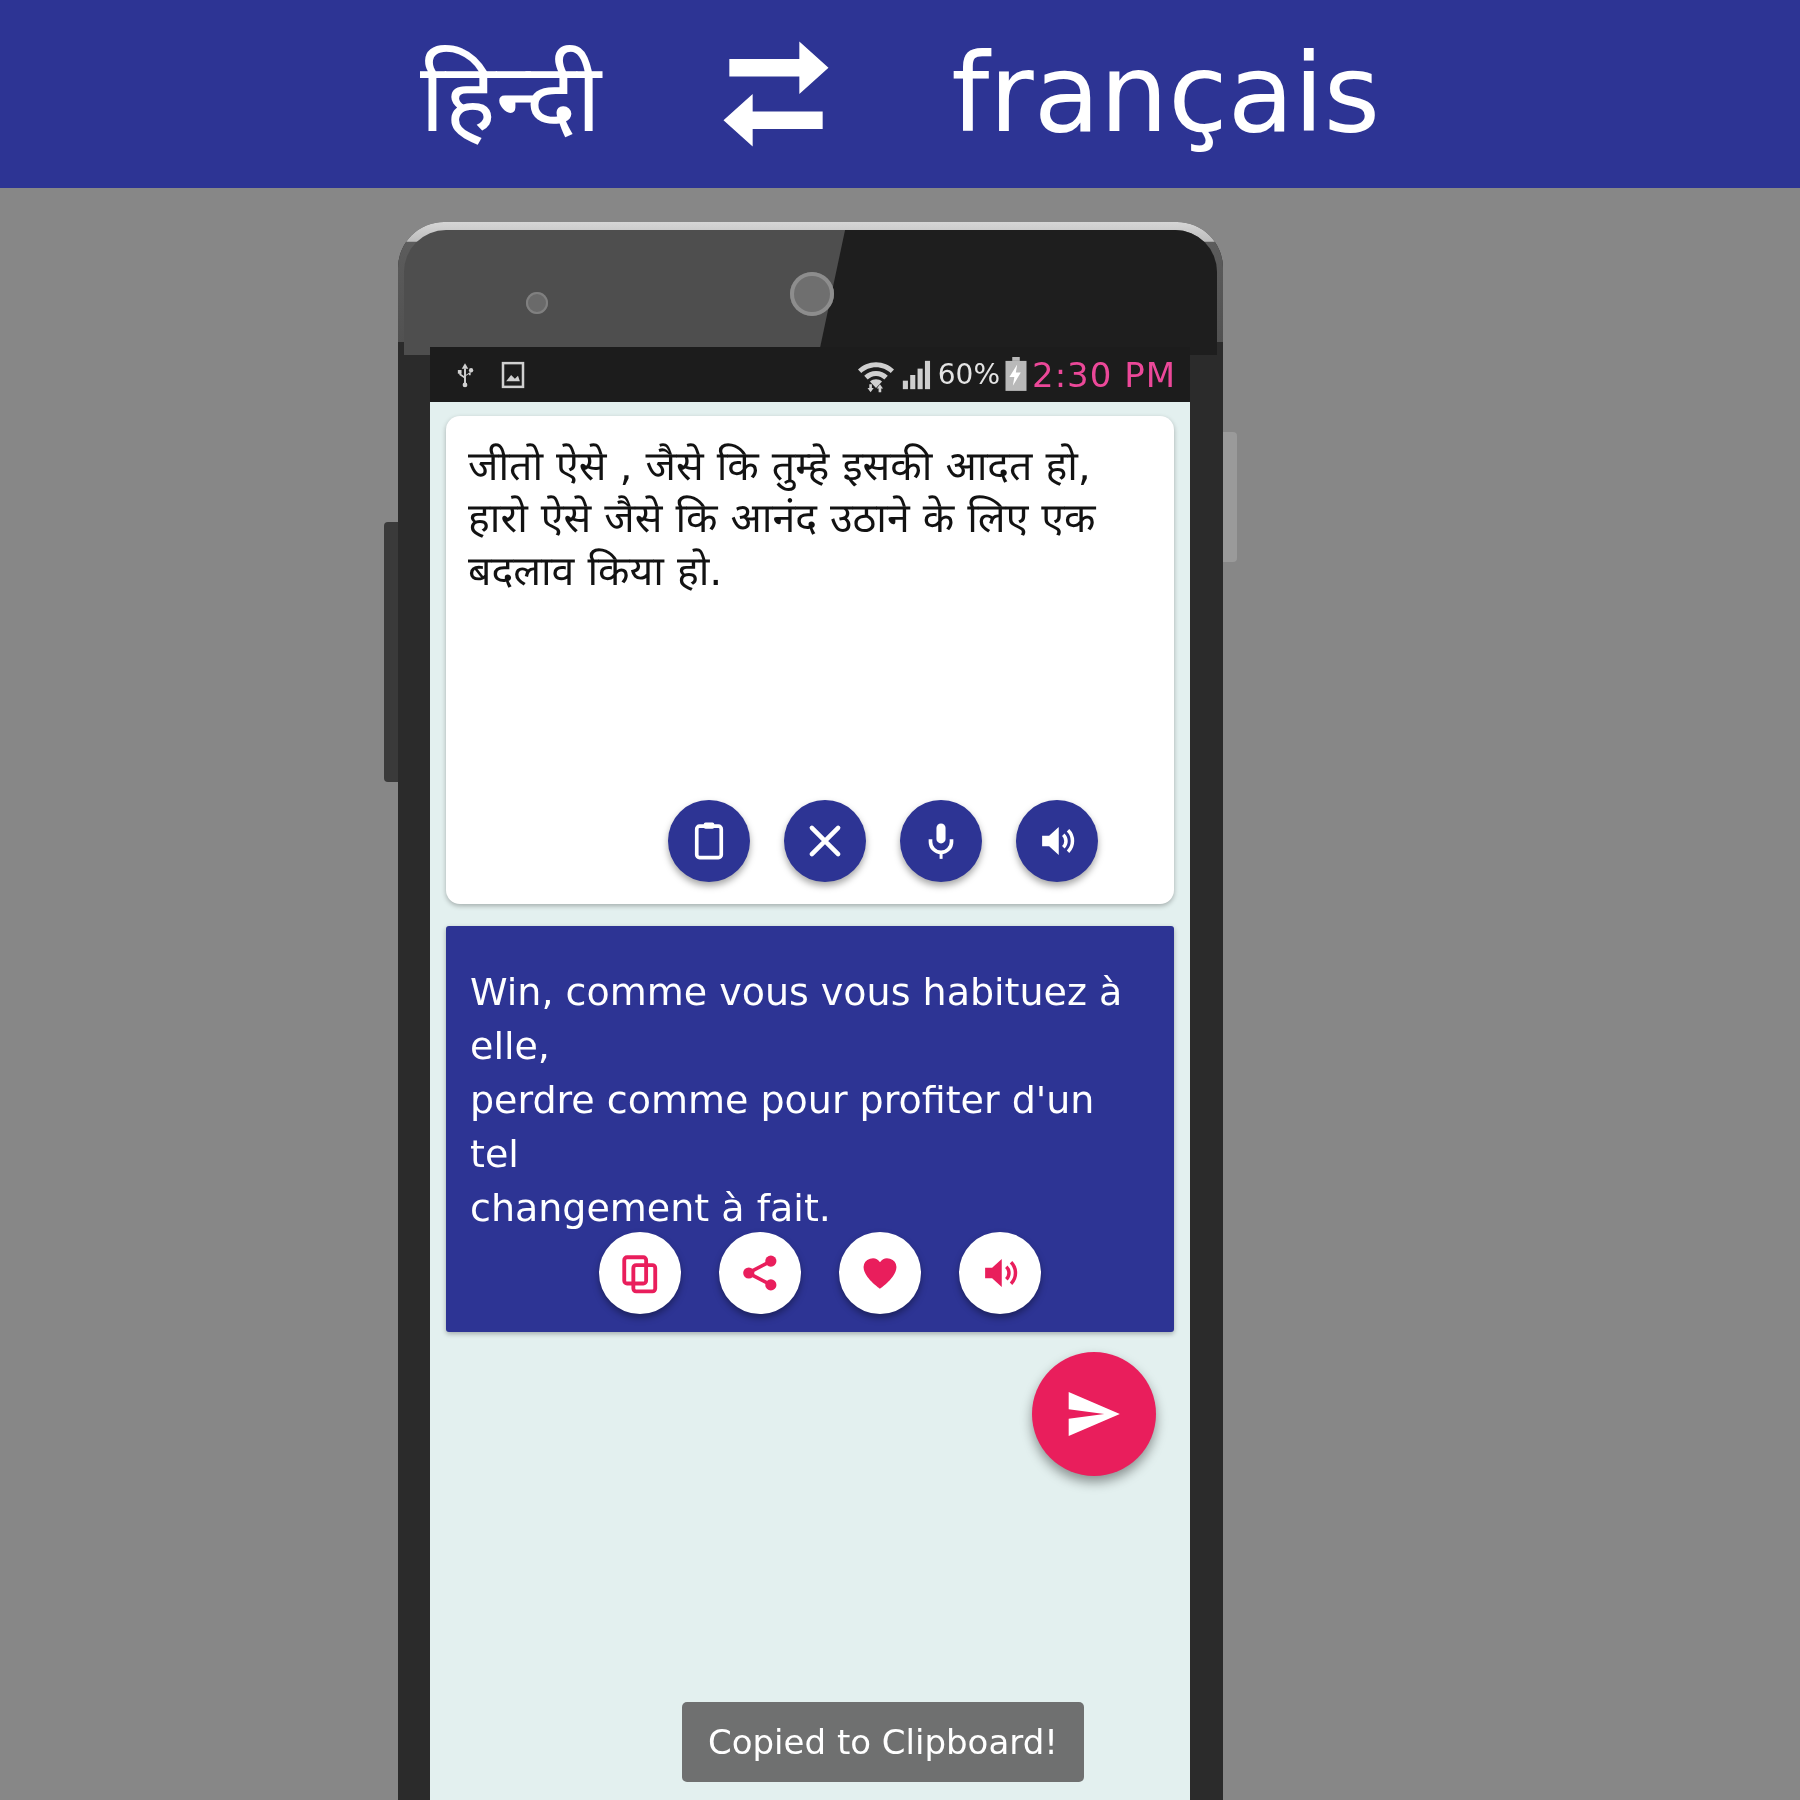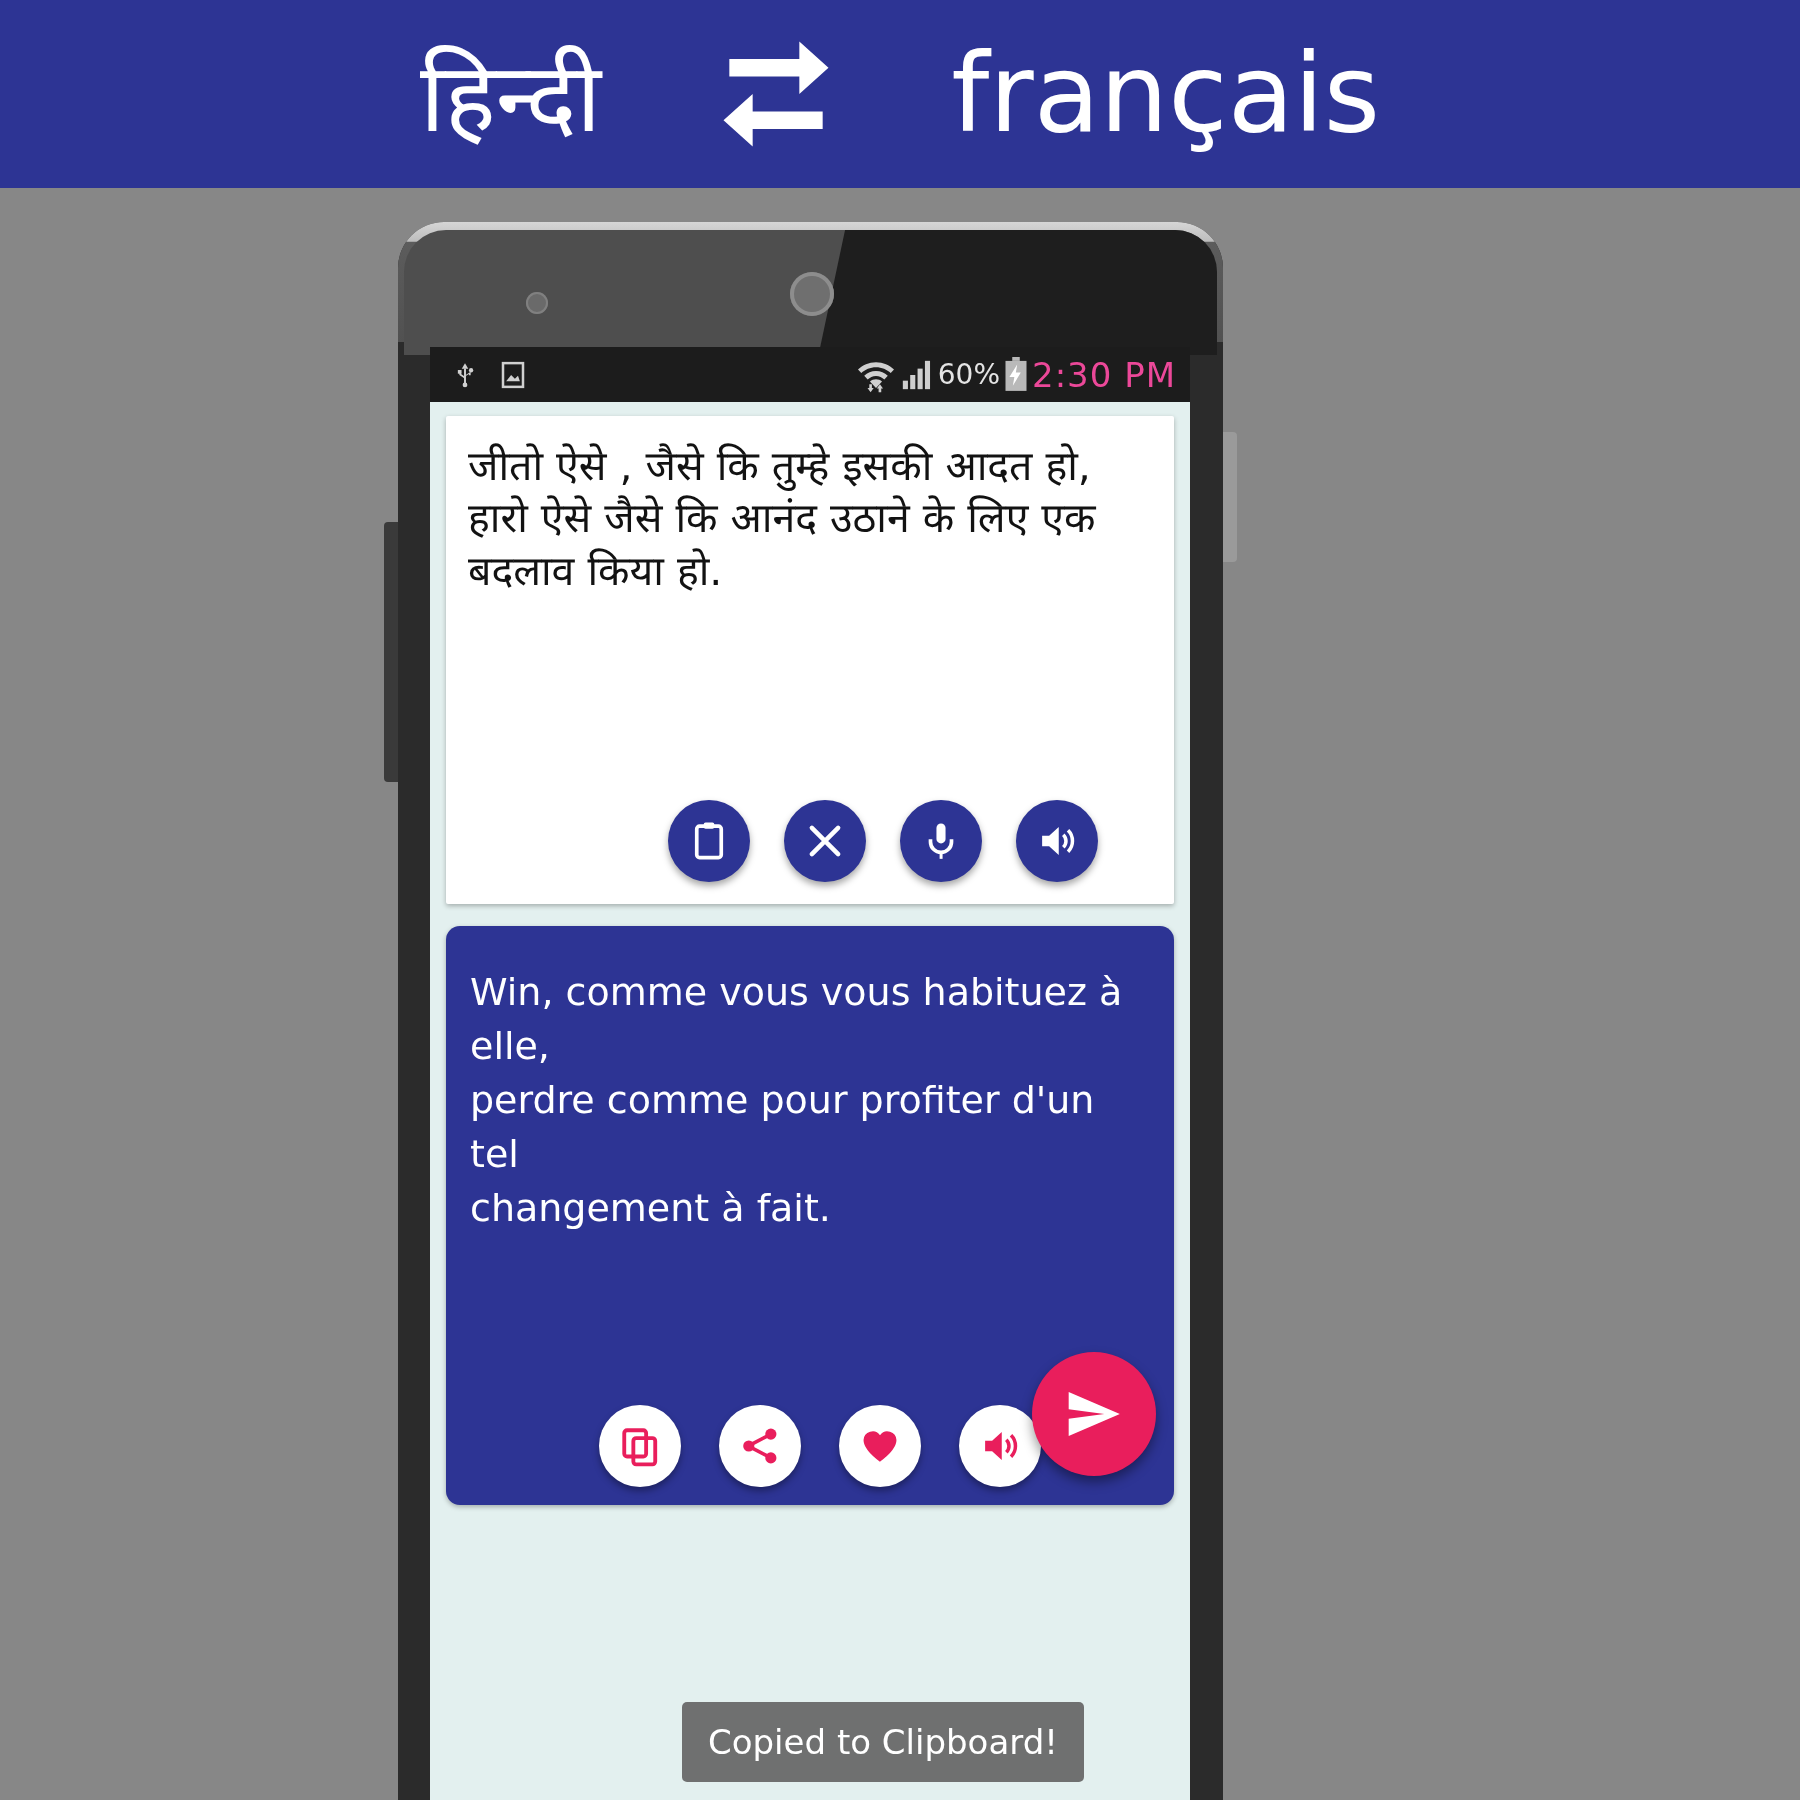--- a/index.html
+++ b/index.html
@@ -95,21 +95,21 @@
   #toolbar .src{margin-left:92px;}
   #toolbar .swap2{margin-left:auto;}
   #toolbar .dst{margin-left:70px;margin-right:6px;}
   #hamburger{width:52px;height:40px;display:flex;flex-direction:column;justify-content:space-between;}
   #hamburger span{display:block;height:7px;background:#fff;border-radius:1px;}
 
   
   #content{padding:14px 16px 0 16px;}
 
   #source-card{
-    background:#ffffff;height:488px;border-radius:2px;
+    background:#ffffff;height:488px;border-radius:14px;
     box-shadow:0 2px 5px rgba(0,0,0,.28);
     position:relative;
     padding:24px 22px 0 22px;
     box-sizing:border-box;
   }
   #source-text{
     font-size:41px;line-height:1.28;color:#121212;
     font-family:"DejaVu Sans", sans-serif;
     white-space:pre-line;
   }
@@ -118,21 +118,21 @@
     display:flex;justify-content:flex-end;align-items:center;gap:34px;
     padding-right:76px;
   }
   .fab-round{
     width:82px;height:82px;border-radius:50%;
     background:#2d3494;display:flex;align-items:center;justify-content:center;
     box-shadow:0 4px 7px rgba(0,0,0,.35);
   }
 
   #target-card{
-    margin-top:22px;background:#2d3494;height:579px;border-radius:14px;
+    margin-top:22px;background:#2d3494;height:406px;border-radius:3px;
     box-shadow:0 2px 5px rgba(0,0,0,.28);
     position:relative;padding:40px 30px 0 24px;box-sizing:border-box;
   }
   #target-text{
     font-size:38px;line-height:1.42;color:#ffffff;white-space:pre-line;
     font-family:"DejaVu Sans", sans-serif;
   }
   #target-actions{
     position:absolute;left:0;right:0;bottom:18px;
     display:flex;justify-content:center;align-items:center;gap:38px;

